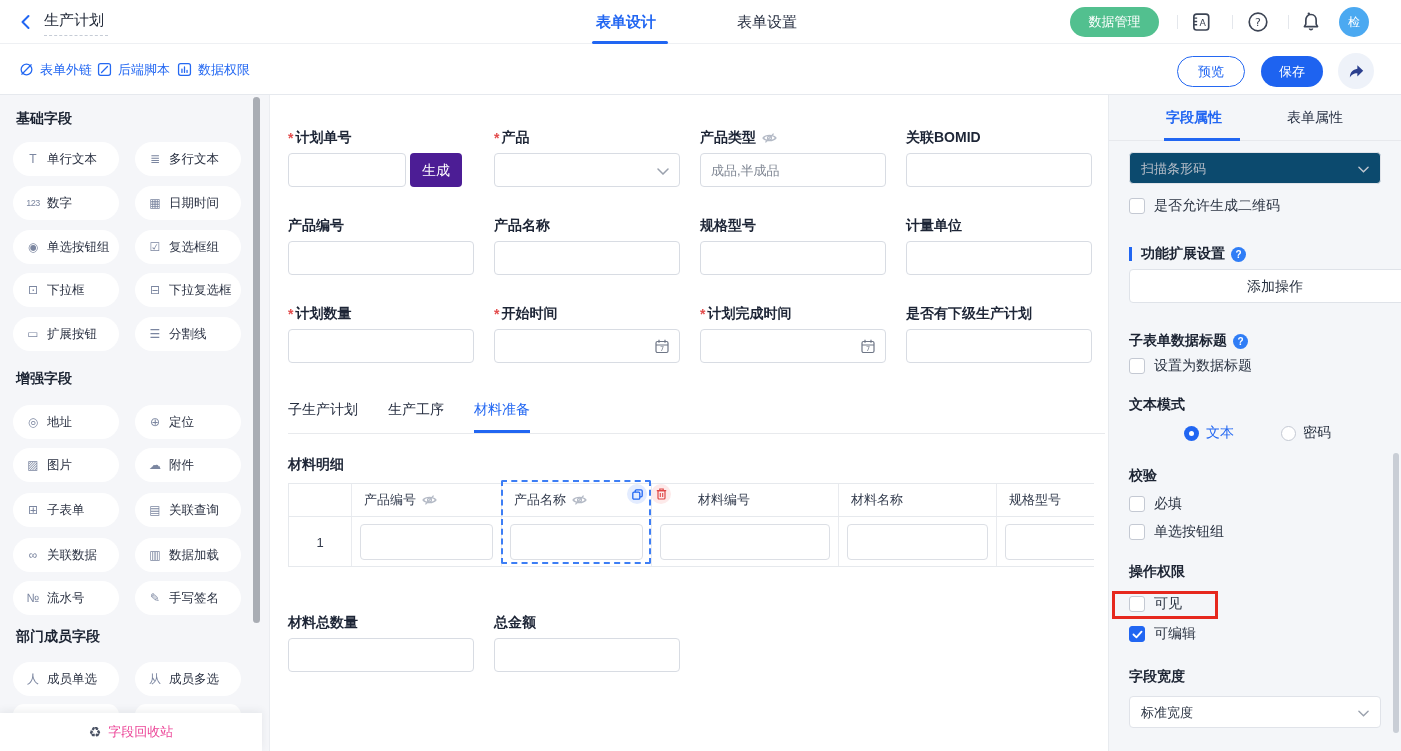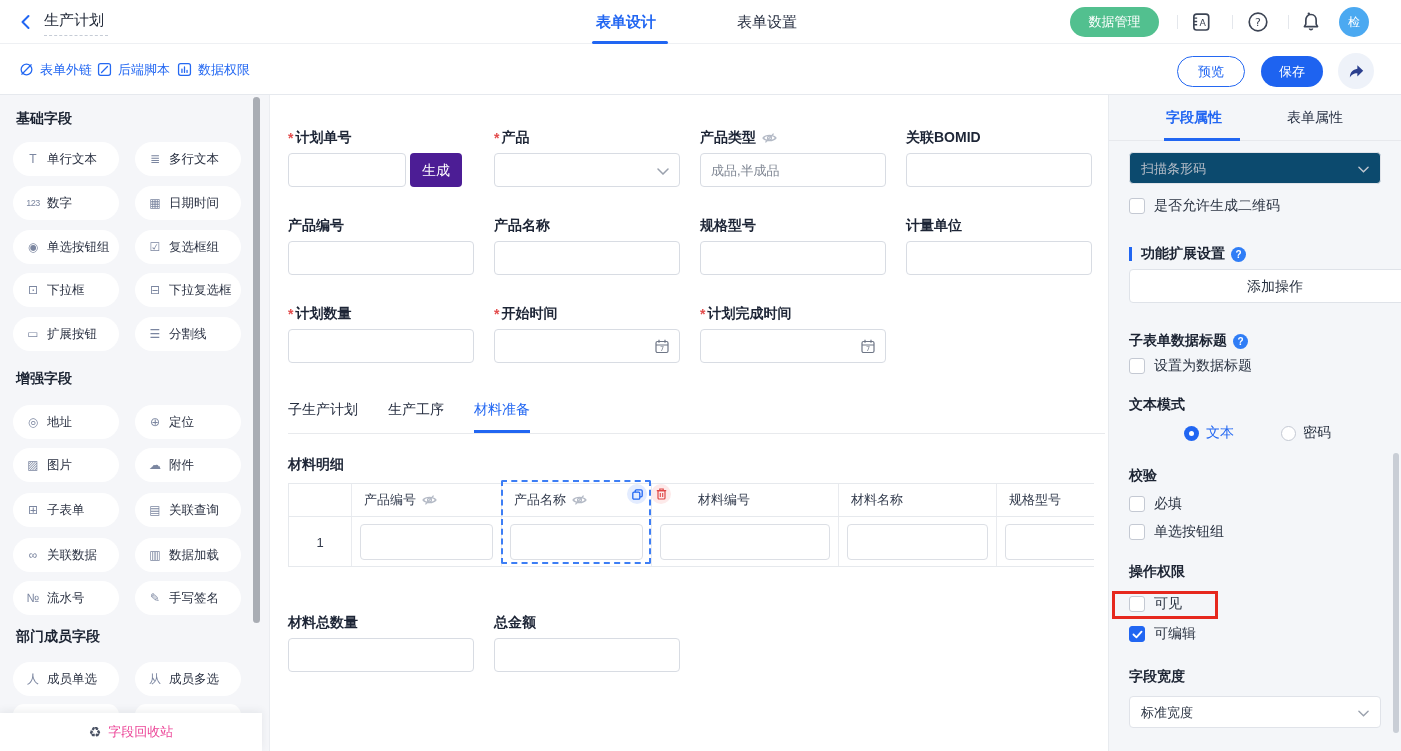--- a/index.html
+++ b/index.html
@@ -377,20 +377,26 @@
       <div class="ibox">
         <span class="cal">
             <svg width="16" height="17" viewBox="0 0 16 17">
               <rect x="2" y="3.5" width="12" height="11" rx="1.5" fill="none" stroke="#6e7686" stroke-width="1.2"></rect>
               <path d="M2 7 H14 M5 1.8 V4.8 M11 1.8 V4.8" stroke="#6e7686" stroke-width="1.2"></path>
               <text x="8" y="13" font-size="6.5" text-anchor="middle" fill="#6e7686" font-family="'DejaVu Sans',sans-serif">7</text>
             </svg>
           </span>
       </div>
     </div>
+    <div class="field" style="left:636px;top:209px;">
+      <div class="flabel">
+          <span>是否有下级生产计划</span>
+        </div>
+      <div class="ibox"></div>
+    </div>
 
     <div class="subtabs">
       <div class="subtab">子生产计划</div>
       <div class="subtab">生产工序</div>
       <div class="subtab active">材料准备</div>
     </div>
 
     <div class="subform-title">材料明细</div>
     <div class="sf-table">
       <div class="sf-hrow">

